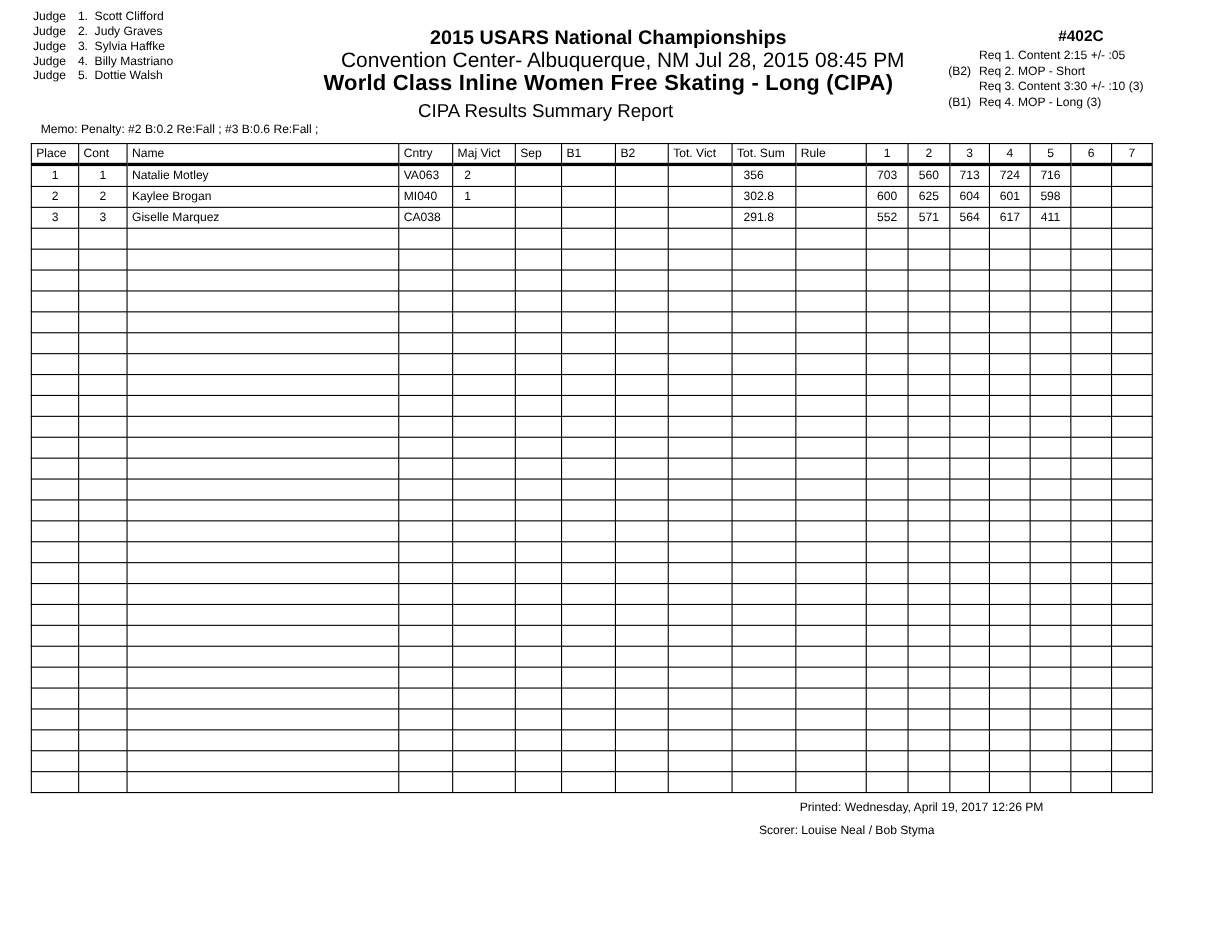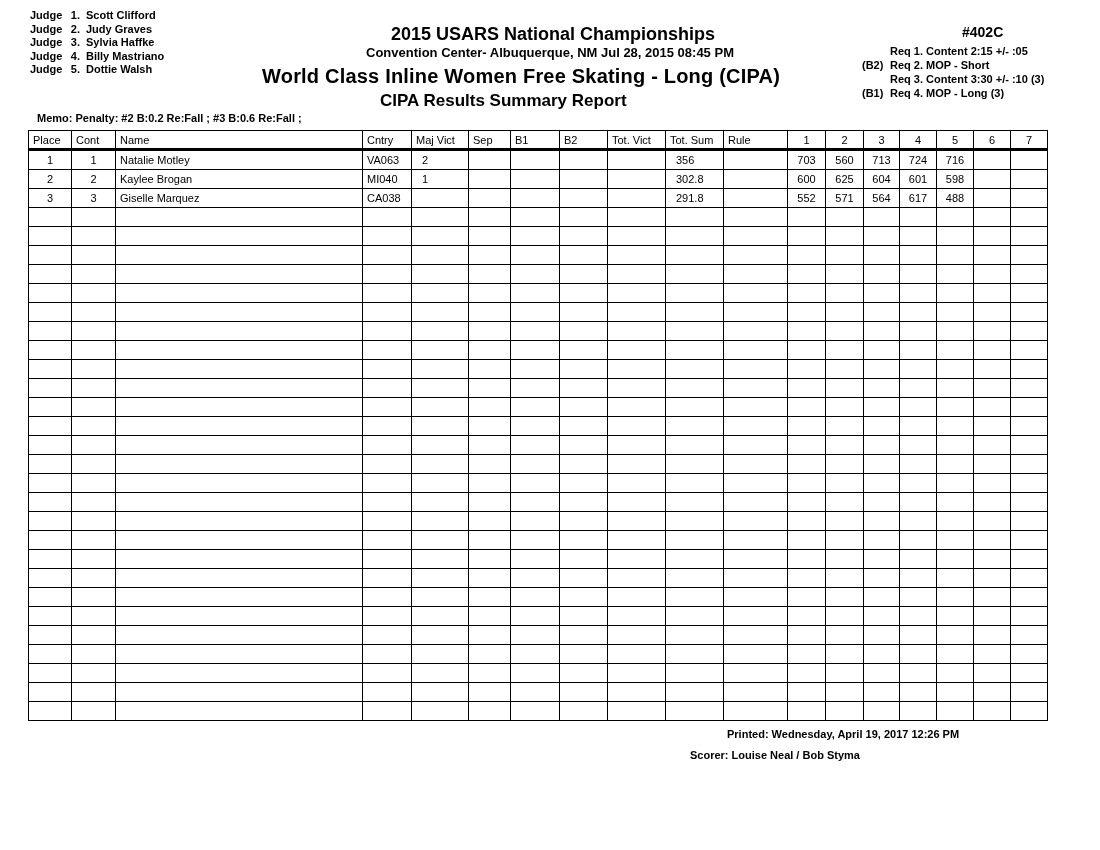--- a/index.html
+++ b/index.html
@@ -1,24 +1,24 @@
 <!DOCTYPE html>
 <html><head>
 <meta charset="utf-8">
 <style>
   html, body { margin:0; padding:0; background:#ffffff; }
   body { width:1100px; height:850px; position:relative; overflow:hidden;
          font-family:"Liberation Sans", sans-serif; color:#000; }
-  .abs { position:absolute; white-space:nowrap;font-weight:bold; }
+  .abs { position:absolute; white-space:nowrap; }
   .judges { left:30px; top:9px; font-size:11px; line-height:13.6px; }
   .judges .row span.num { display:inline-block; width:14px; text-align:right; margin-right:6px; }
   .judges .row span.lbl { display:inline-block; width:36px; }
   .t1 { top:24px; left:380px; width:346px; font-size:18px; font-weight:bold; text-align:center; }
-  .t2 { top:45px; left:310px; width:480px; font-size:13px; text-align:center; }
-  .t3 { top:65px; left:262px; width:582px; font-size:20px; font-weight:bold; letter-spacing:0.2px; }
+  .t2 { top:45px; left:310px; width:480px; font-size:19px; text-align:center; }
+  .t3 { top:65px; left:262px; width:582px; font-size:20px; font-weight:bold; text-align:center; letter-spacing:0.2px; }
   .t4 { top:91px; left:380px; width:330px; font-size:17px; text-align:left; }
   .eventno { left:962px; top:24px; font-size:14px; font-weight:bold; }
   .reqs { left:862px; top:44px; font-size:11px; line-height:14px; }
   .reqs .pfx { display:inline-block; width:28px; }
   .memo { left:37px; top:112px; font-size:11px; }
   table.grid { position:absolute; left:28px; top:130px; border-collapse:collapse; table-layout:fixed; }
   table.grid td, table.grid th { border:1px solid #000; height:18px; padding:0 0 0 4px;
     font-size:11px; font-weight:normal; text-align:left; overflow:hidden; white-space:nowrap; }
   table.grid thead th { border-bottom:3px solid #000; height:17px; }
   table.grid td.c { text-align:center; padding:0; }
@@ -148,21 +148,21 @@
         <td></td>
         <td></td>
         <td></td>
         <td></td>
         <td class="ind">291.8</td>
         <td></td>
         <td class="c">552</td>
         <td class="c">571</td>
         <td class="c">564</td>
         <td class="c">617</td>
-        <td class="c">488</td>
+        <td class="c">411</td>
         <td class="c"></td>
         <td class="c"></td>
       </tr>
       <tr>
         <td class="c"></td>
         <td class="c"></td>
         <td></td>
         <td></td>
         <td class="ind"></td>
         <td></td>

